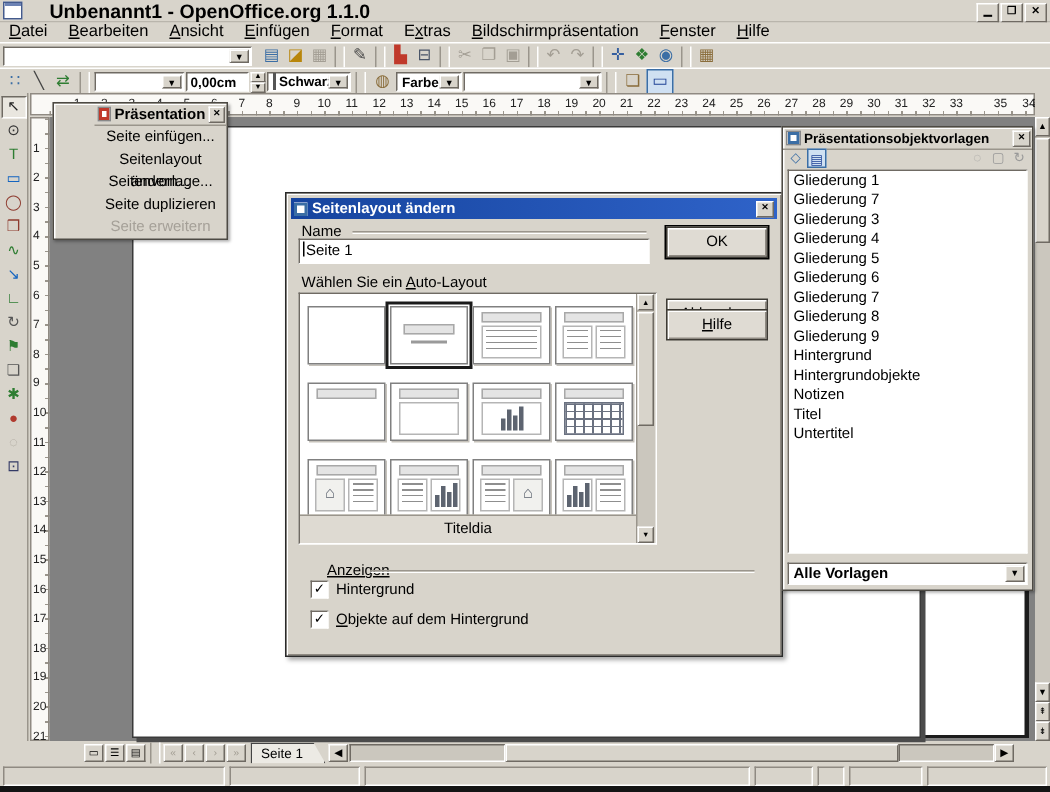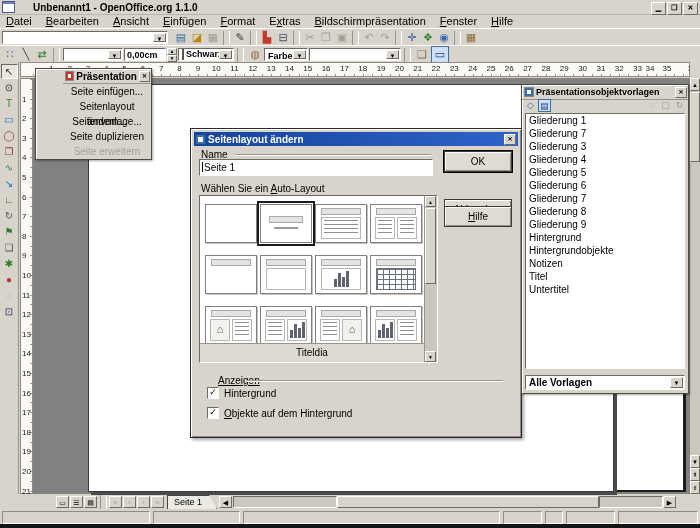--- a/index.html
+++ b/index.html
@@ -2,21 +2,21 @@
 <html><head>
 <meta charset="utf-8">
 <style>
   html,body{margin:0;padding:0;}
   .app{position:relative;width:700px;height:528px;background:#d8d4cb;font-family:"Liberation Sans",sans-serif;overflow:hidden;color:#000;}
   .raised{border:1px solid;border-color:#fff #6f6a63 #6f6a63 #fff;}
   .sunken{border:1px solid;border-color:#6f6a63 #fff #fff #6f6a63;font-weight:bold;}
   
   .titlebar{position:absolute;left:0;top:0;width:700px;height:15px;display:flex;align-items:center;gap:3px;padding-left:2px;box-sizing:border-box;background:#d8d4cb;border-bottom:1px solid #b9b5ac;}
   .appicon{width:11px;height:10px;background:#fff;border:1px solid #445a8c;box-shadow:inset 0 2px 0 #6c82b4;}
-  .titlebar .title{font-weight:bold;font-size:10px;padding-left:15px;}
+  .titlebar .title{font-weight:bold;font-size:13px;padding-left:15px;}
   .winbtns{position:absolute;right:2px;top:2px;display:flex;gap:1px;}
   .wbtn{width:13px;height:11px;background:#d8d4cb;font-size:7px;line-height:10px;text-align:center;font-weight:bold;}
   
   .menubar{position:absolute;left:0;top:15px;width:700px;height:13px;display:flex;gap:2px;font-size:11px;background:#d8d4cb;}
   .mi{padding:0 6px;line-height:13px;}
   
   .ftb{position:absolute;left:0;top:28px;width:700px;height:17px;border-top:1px solid #fff;display:flex;align-items:center;gap:1px;background:#d8d4cb;}
   .combo{position:relative;background:#fff;height:13px;font-size:10px;line-height:13px;padding:0 14px 0 3px;box-sizing:border-box;}
   .combo .arr{position:absolute;right:1px;top:1px;bottom:1px;width:11px;background:#d8d4cb;border:1px solid;border-color:#fff #6f6a63 #6f6a63 #fff;font-size:6px;line-height:10px;text-align:center;}
   .tbi{width:16px;height:15px;font-size:11px;line-height:15px;text-align:center;display:inline-block;}
@@ -228,21 +228,21 @@
       <span class="rnum" style="left: 451.68px;">24</span>
       <span class="rnum" style="left: 470px;">25</span>
       <span class="rnum" style="left: 488.32px;">26</span>
       <span class="rnum" style="left: 506.64px;">27</span>
       <span class="rnum" style="left: 524.96px;">28</span>
       <span class="rnum" style="left: 543.28px;">29</span>
       <span class="rnum" style="left: 561.6px;">30</span>
       <span class="rnum" style="left: 579.92px;">31</span>
       <span class="rnum" style="left: 598.24px;">32</span>
       <span class="rnum" style="left: 616.56px;">33</span>
-      <span class="rnum" style="left: 629px;">34</span>
+      <span class="rnum" style="left: 665px;">34</span>
       <span class="rnum" style="left: 646px;">35</span>
       <span class="rnum" style="left: 671.52px;">36</span>
     </div>
   <div class="corner-tr"></div>
   <div class="vruler" id="vruler">
       <span class="vnum" style="top: 19.6px;">1</span>
       <span class="vnum" style="top: 39.2px;">2</span>
       <span class="vnum" style="top: 58.8px;">3</span>
       <span class="vnum" style="top: 78.4px;">4</span>
       <span class="vnum" style="top: 98px;">5</span>

